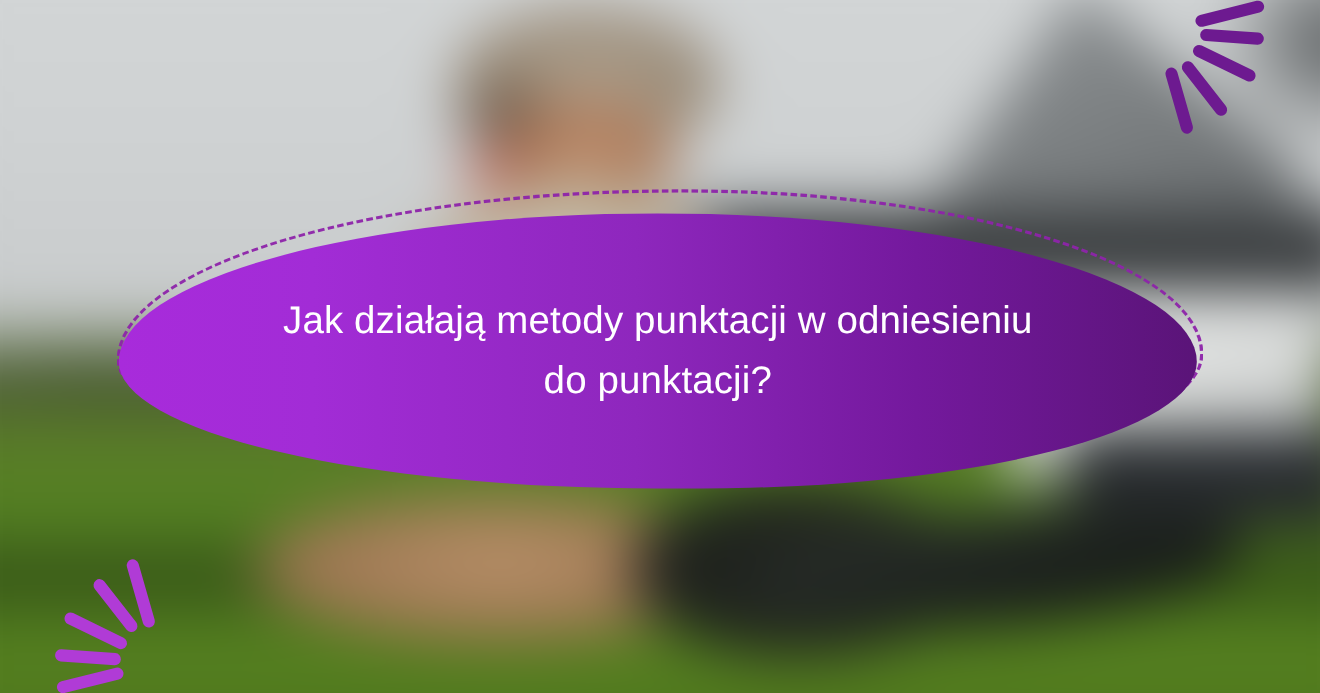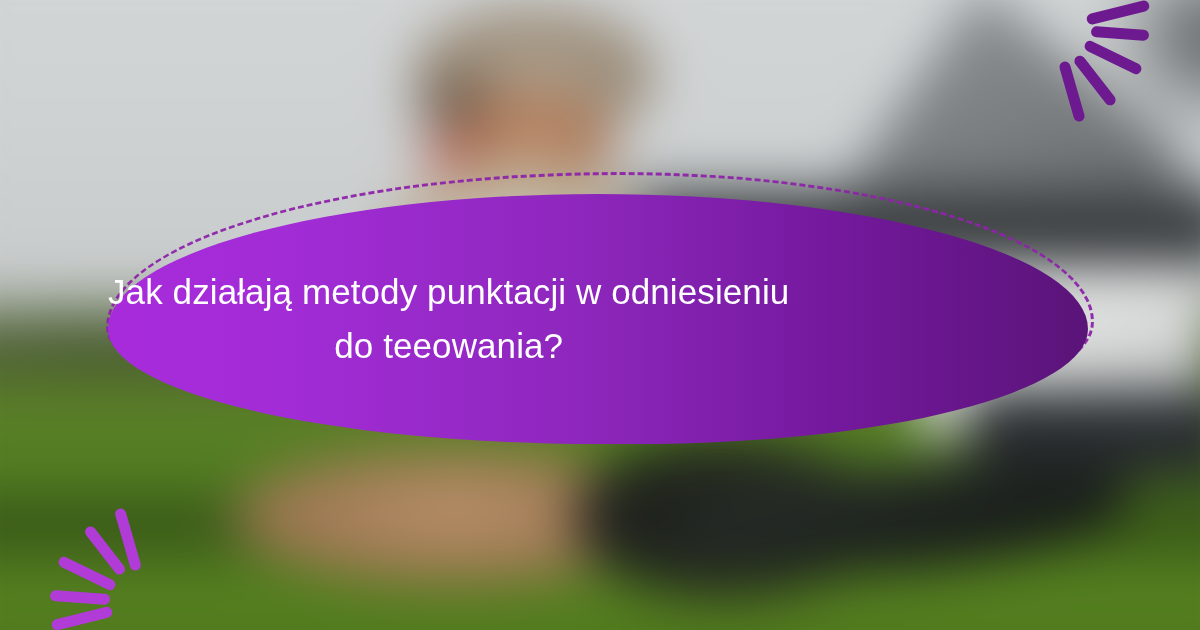--- a/index.html
+++ b/index.html
@@ -150,21 +150,21 @@
     opacity:.95;
   }
   .card-blob {
     position:absolute;
     left:10px; top:16px;
     width:980px; height:250px;
     background:linear-gradient(90deg, #a82bdb 0%, #a22cd6 18%, #8e27bd 48%, #74199d 74%, #5a1478 100%);
     border-radius:50% 50% 46% 50% / 54% 54% 46% 46%;
     display:flex;
     align-items:center;
-    justify-content:flex-start;
+    justify-content:center;
   }
   .card-text {
     color:#ffffff;
     font-size:35px;
     line-height:1.55;
     font-weight:400;
     text-align:center;
     max-width:800px;
     letter-spacing:.1px;
   }
@@ -210,18 +210,18 @@
       <span style="width: 62px; height: 11px; left: 51.6796px; top: 104.068px; transform: rotate(26deg); background: rgb(176, 59, 214);"></span>
       <span style="width: 60px; height: 11px; left: 46.1608px; top: 128.396px; transform: rotate(4deg); background: rgb(176, 59, 214);"></span>
       <span style="width: 62px; height: 11px; left: 46.9605px; top: 148.967px; transform: rotate(-14deg); background: rgb(176, 59, 214);"></span>
     </div>
 
   <div class="card-wrap">
     <div class="card-dash"></div>
     <div class="card-blob">
       <div class="card-text">
         <span style="display: block; white-space: nowrap;">Jak działają metody punktacji w odniesieniu</span>
-        <span style="display: block; white-space: nowrap;">do teeowania?</span>
+        <span style="display: block; white-space: nowrap;">do punktacji?</span>
       </div>
     </div>
   </div>
 
 </div>
 
 </body></html>

